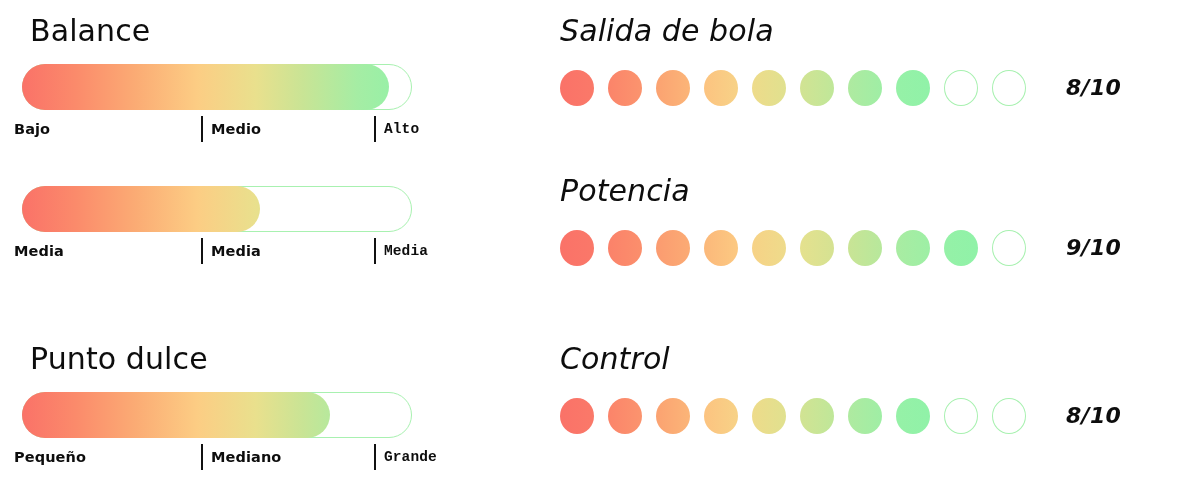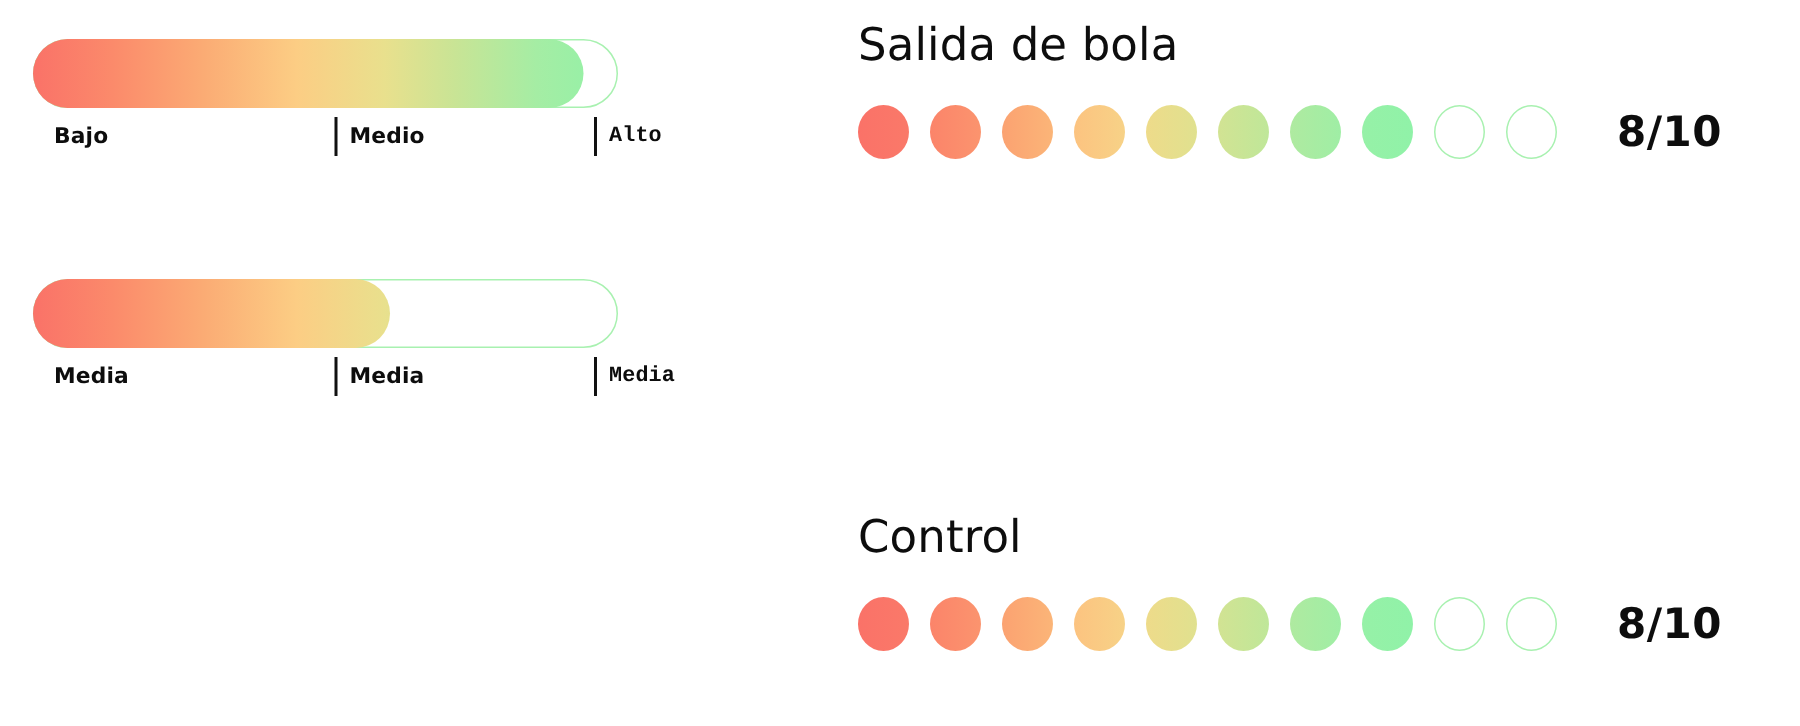--- a/index.html
+++ b/index.html
@@ -79,21 +79,21 @@
         #fccd84 45%,
         #e9e08d 60%,
         #c9e495 72%,
         #a5eda4 86%,
         #90f2a8 100%);
     background-repeat: no-repeat;
   }
 
   .ticks {
     position: relative;
-    margin-left: 28px;
+    margin-left: 6px;
     margin-top: 6px;
     width: 470px;
     height: 28px;
   }
   .tick {
     position: absolute;
     top: 0;
     height: 26px;
     display: flex;
     align-items: center;
@@ -113,24 +113,25 @@
     color: #0d0d0d;
     line-height: 26px;
   }
   .tick.t0 { left: 8px; }
   .tick.t1 { left: 195px; align-items: flex-end; }
   .tick.t2 { left: 368px; font-family: Liberation Mono, monospace; }
 
   
   .ratings {
     position: absolute;
-    left: 556px;
+    left: 544px;
     top: 0;
     width: 640px;
     height: 464px;
+    font-style: italic;
   }
   .rating-block {
     position: absolute;
     left: 0;
     width: 640px;
   }
   .rating-block.r0 { top: 12px; }
   .rating-block.r1 { top: 172px; }
   .rating-block.r2 { top: 340px; }
 
@@ -159,36 +160,37 @@
     margin-right: 14px;
     box-sizing: border-box;
     flex: 0 0 auto;
   }
   .dot.empty {
     background: #ffffff;
     border: 1.8px solid #a8f1b0;
   }
   .score {
     margin-left: 26px;
-    font-size: 28px;
+    font-size: 22px;
     font-weight: 700;
     letter-spacing: 0.3px;
     color: #0d0d0d;
     white-space: nowrap;
     line-height: 36px;
   }
 </style>
 </head>
 <body>
 
 <div class="page">
 
   <div class="scales">
 
     <div class="scale-block s0">
+      <h2 class="scale-title">Balance</h2>
       <div class="track-wrap">
         <div class="track"></div>
         <div class="fill" style="width: 366.6px; background-size: 390px 100%;"></div>
       </div>
       <div class="ticks">
         <div class="tick t0">
 
           <span class="txt">Bajo</span>
         </div>
         <div class="tick t1">
@@ -216,20 +218,41 @@
           <span class="bar"></span>
           <span class="txt">Media</span>
         </div>
         <div class="tick t2">
           <span class="bar"></span>
           <span class="txt">Media</span>
         </div>
       </div>
     </div>
 
+    <div class="scale-block s2">
+      <h2 class="scale-title">Punto dulce</h2>
+      <div class="track-wrap">
+        <div class="track"></div>
+        <div class="fill" style="width: 308.1px; background-size: 390px 100%;"></div>
+      </div>
+      <div class="ticks">
+        <div class="tick t0">
+
+          <span class="txt">Pequeño</span>
+        </div>
+        <div class="tick t1">
+          <span class="bar"></span>
+          <span class="txt">Mediano</span>
+        </div>
+        <div class="tick t2">
+          <span class="bar"></span>
+          <span class="txt">Grande</span>
+        </div>
+      </div>
+    </div>
 
   </div>
 
   <div class="ratings">
 
     <div class="rating-block r0">
       <h2 class="rating-title">Salida de bola</h2>
       <div class="dots-row">
         <span class="dot" style="background-image: linear-gradient(to right, rgb(250, 114, 104), rgb(250, 121, 105));"></span>
           <span class="dot" style="background-image: linear-gradient(to right, rgb(251, 132, 106), rgb(251, 148, 110));"></span>
@@ -238,20 +261,36 @@
           <span class="dot" style="background-image: linear-gradient(to right, rgb(238, 219, 138), rgb(224, 225, 143));"></span>
           <span class="dot" style="background-image: linear-gradient(to right, rgb(210, 227, 147), rgb(191, 231, 153));"></span>
           <span class="dot" style="background-image: linear-gradient(to right, rgb(175, 234, 160), rgb(159, 238, 165));"></span>
           <span class="dot" style="background-image: linear-gradient(to right, rgb(150, 241, 167), rgb(144, 242, 168));"></span>
           <span class="dot empty"></span>
           <span class="dot empty"></span>
           <span class="score">8/10</span>
       </div>
     </div>
 
+    <div class="rating-block r1">
+      <h2 class="rating-title">Potencia</h2>
+      <div class="dots-row">
+        <span class="dot" style="background-image: linear-gradient(to right, rgb(250, 114, 104), rgb(250, 120, 105));"></span>
+          <span class="dot" style="background-image: linear-gradient(to right, rgb(251, 130, 106), rgb(251, 143, 108));"></span>
+          <span class="dot" style="background-image: linear-gradient(to right, rgb(251, 155, 112), rgb(251, 171, 116));"></span>
+          <span class="dot" style="background-image: linear-gradient(to right, rgb(251, 184, 122), rgb(252, 201, 130));"></span>
+          <span class="dot" style="background-image: linear-gradient(to right, rgb(247, 210, 134), rgb(238, 219, 139));"></span>
+          <span class="dot" style="background-image: linear-gradient(to right, rgb(229, 225, 142), rgb(213, 226, 146));"></span>
+          <span class="dot" style="background-image: linear-gradient(to right, rgb(201, 228, 149), rgb(183, 232, 156));"></span>
+          <span class="dot" style="background-image: linear-gradient(to right, rgb(169, 236, 162), rgb(157, 239, 165));"></span>
+          <span class="dot" style="background-image: linear-gradient(to right, rgb(149, 241, 167), rgb(144, 242, 168));"></span>
+          <span class="dot empty"></span>
+          <span class="score">9/10</span>
+      </div>
+    </div>
 
     <div class="rating-block r2">
       <h2 class="rating-title">Control</h2>
       <div class="dots-row">
         <span class="dot" style="background-image: linear-gradient(to right, rgb(250, 114, 104), rgb(250, 121, 105));"></span>
           <span class="dot" style="background-image: linear-gradient(to right, rgb(251, 132, 106), rgb(251, 148, 110));"></span>
           <span class="dot" style="background-image: linear-gradient(to right, rgb(251, 162, 113), rgb(251, 181, 120));"></span>
           <span class="dot" style="background-image: linear-gradient(to right, rgb(252, 195, 128), rgb(247, 210, 135));"></span>
           <span class="dot" style="background-image: linear-gradient(to right, rgb(238, 219, 138), rgb(224, 225, 143));"></span>
           <span class="dot" style="background-image: linear-gradient(to right, rgb(210, 227, 147), rgb(191, 231, 153));"></span>

